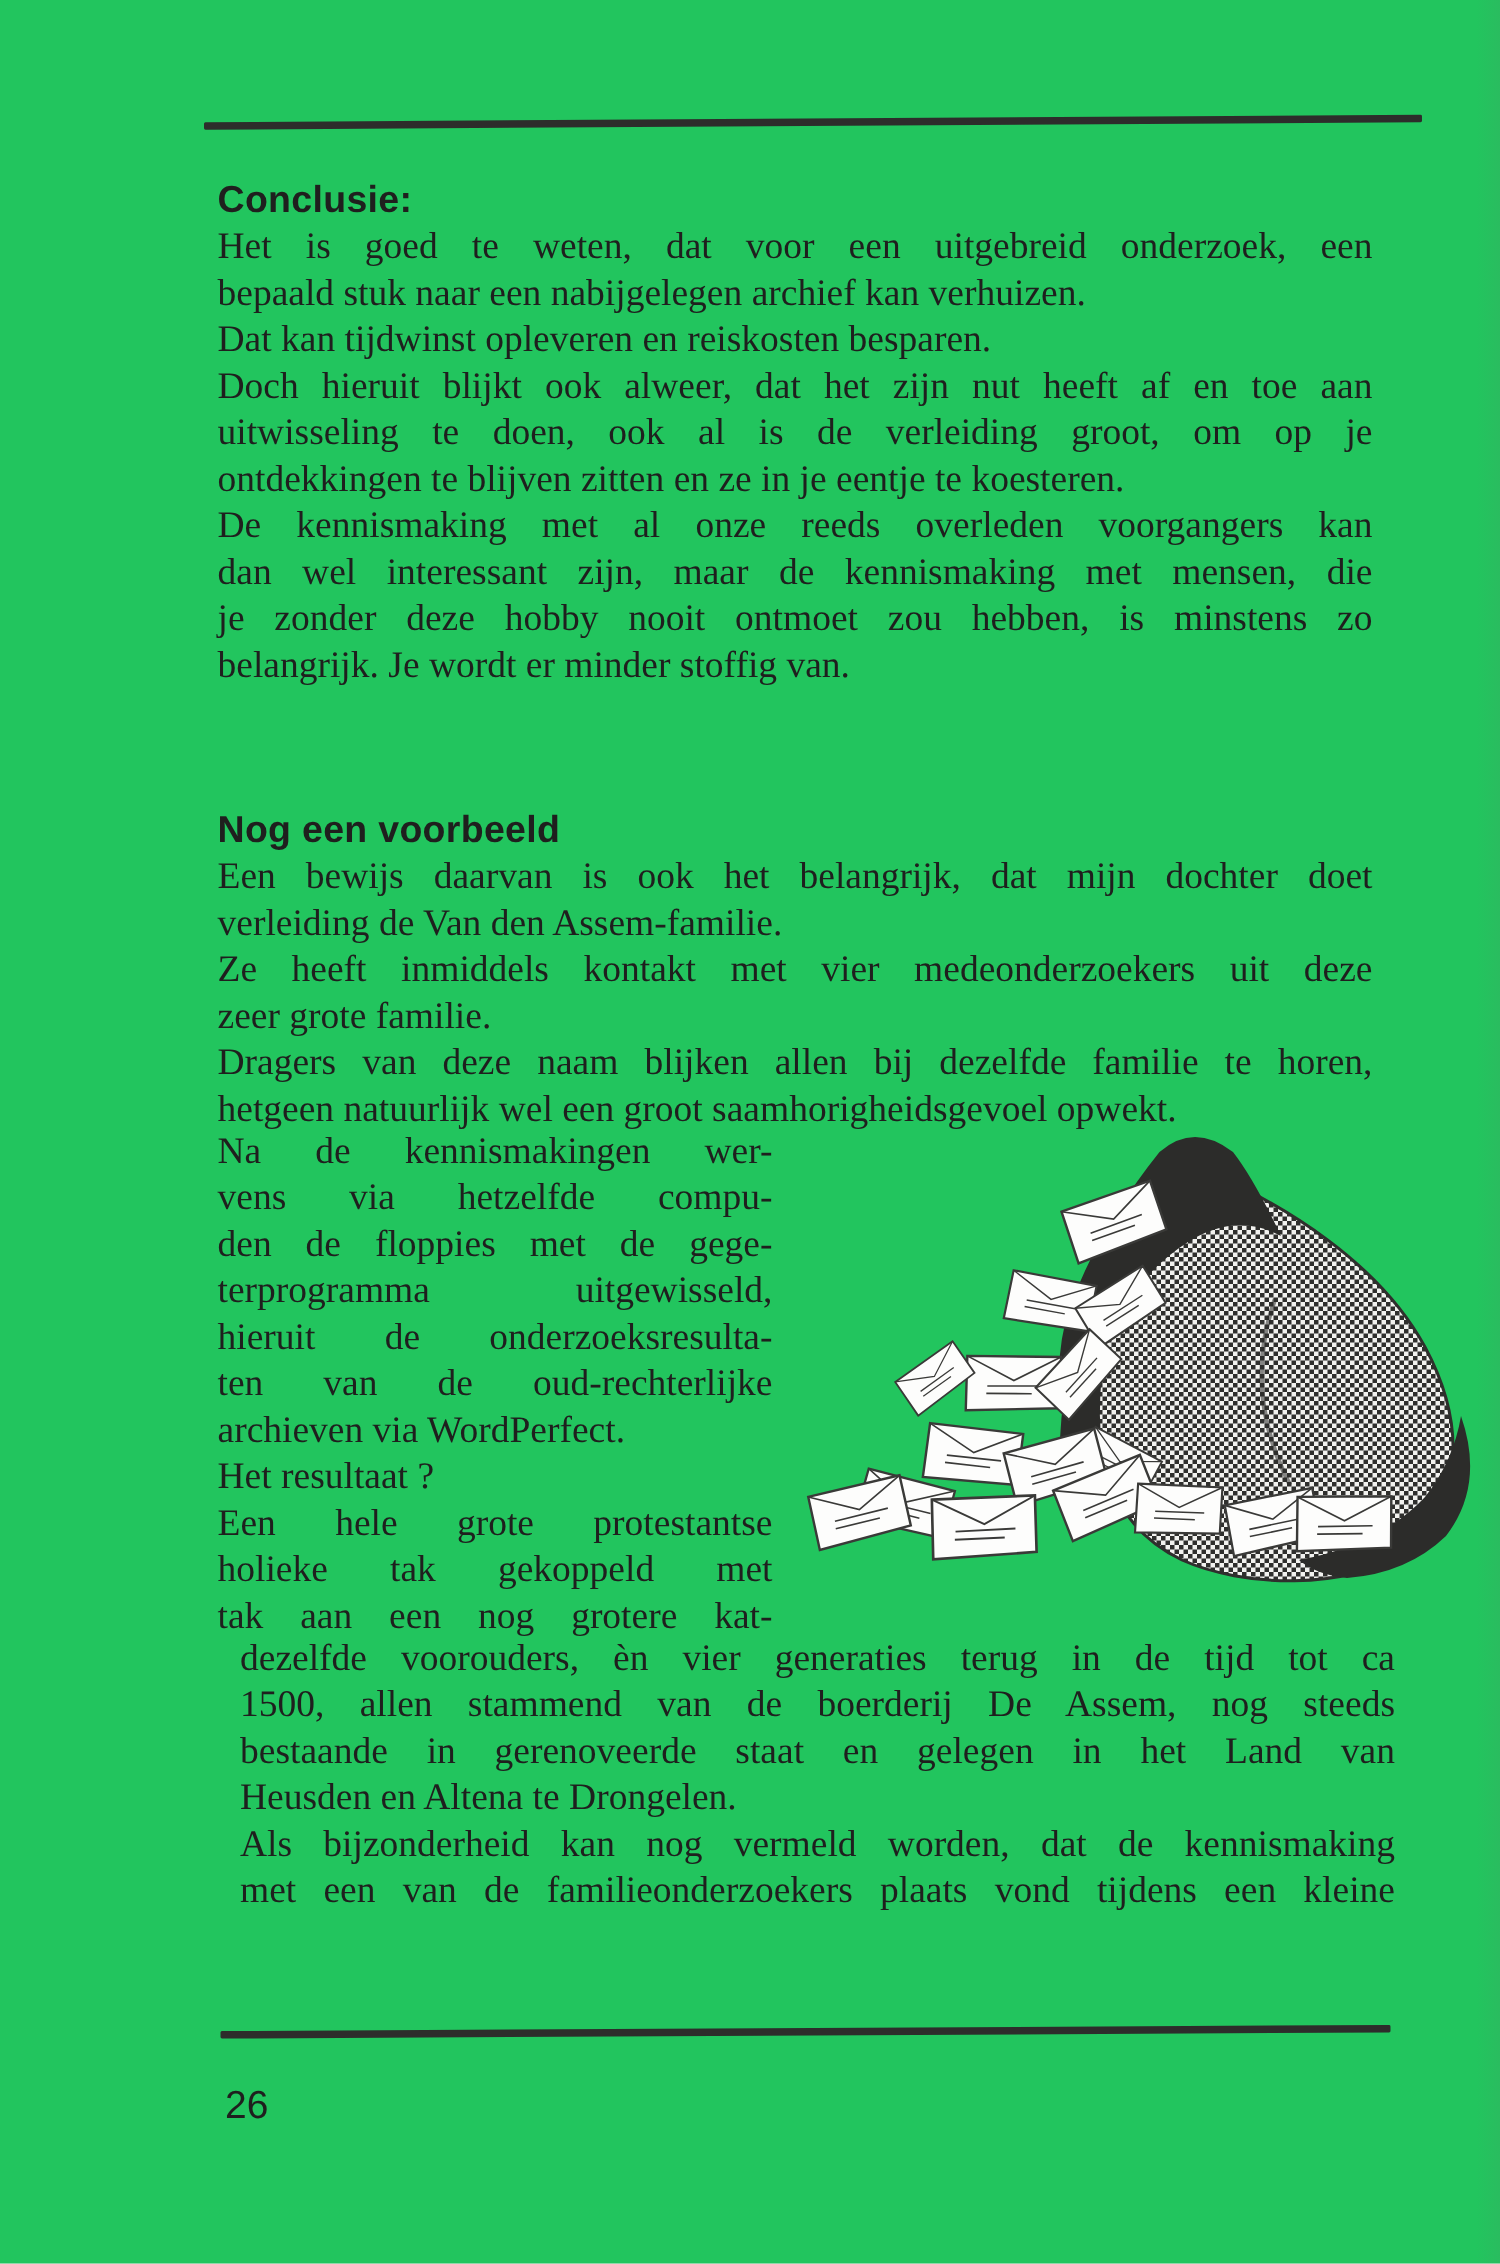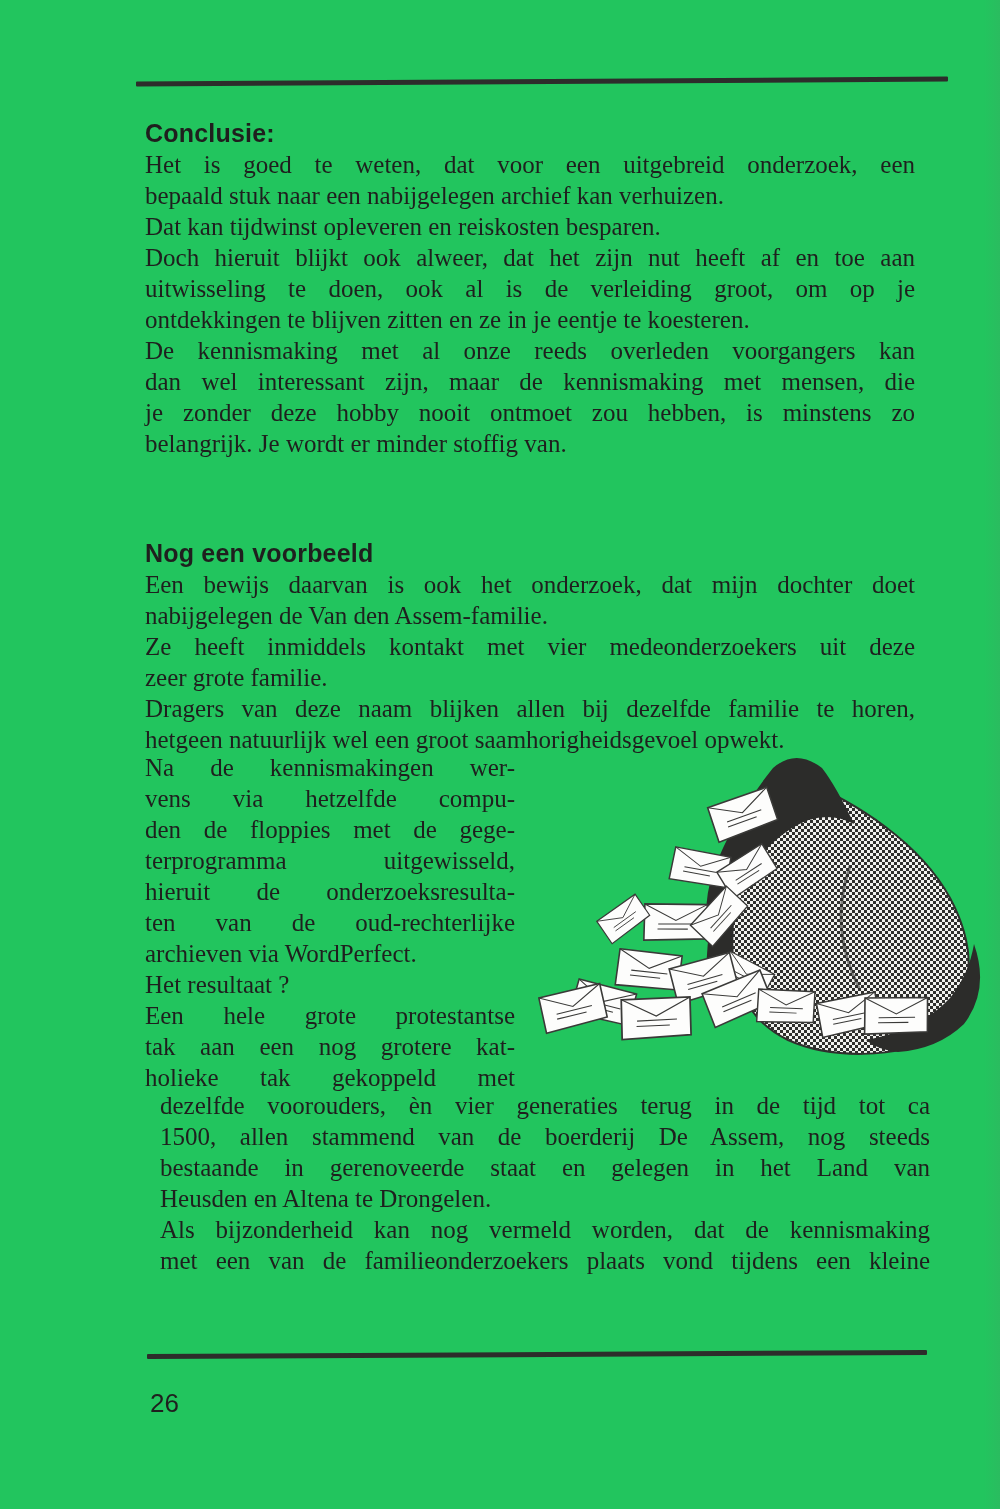--- a/index.html
+++ b/index.html
@@ -70,22 +70,22 @@
           <div class="tline">je zonder deze hobby nooit ontmoet zou hebben, is minstens zo</div>
           <div class="tline tline-end">belangrijk. Je wordt er minder stoffig van.</div>
         </div>
       </div>
   </section>
 
   <section class="sec sec-2">
     <h2 class="heading">Nog een voorbeeld</h2>
     <div>
         <div class="para">
-          <div class="tline">Een bewijs daarvan is ook het onderzoek, dat mijn dochter doet</div>
-          <div class="tline tline-end">nabijgelegen de Van den Assem-familie.</div>
+          <div class="tline">Een bewijs daarvan is ook het belangrijk, dat mijn dochter doet</div>
+          <div class="tline tline-end">verleiding de Van den Assem-familie.</div>
         </div>
         <div class="para">
           <div class="tline">Ze heeft inmiddels kontakt met vier medeonderzoekers uit deze</div>
           <div class="tline tline-end">zeer grote familie.</div>
         </div>
         <div class="para">
           <div class="tline">Dragers van deze naam blijken allen bij dezelfde familie te horen,</div>
           <div class="tline tline-end">hetgeen natuurlijk wel een groot saamhorigheidsgevoel opwekt.</div>
         </div>
       </div>
@@ -99,22 +99,22 @@
         <div class="tline">terprogramma uitgewisseld,</div>
         <div class="tline">hieruit de onderzoeksresulta-</div>
         <div class="tline">ten van de oud-rechterlijke</div>
         <div class="tline tline-end">archieven via WordPerfect.</div>
       </div>
       <div class="para">
         <div class="tline tline-end">Het resultaat ?</div>
       </div>
       <div class="para">
         <div class="tline">Een hele grote protestantse</div>
+        <div class="tline">holieke tak gekoppeld met</div>
         <div class="tline">tak aan een nog grotere kat-</div>
-        <div class="tline">holieke tak gekoppeld met</div>
       </div>
     </div>
 
   <svg class="illus" viewBox="0 0 472 330" xmlns="http://www.w3.org/2000/svg">
     <defs>
       <pattern id="chk" width="6" height="6" patternUnits="userSpaceOnUse">
         <rect width="6" height="6" fill="#f2f2ef"></rect>
         <rect width="3" height="3" fill="#2f2f2d"></rect>
         <rect x="3" y="3" width="3" height="3" fill="#2f2f2d"></rect>
       </pattern>

